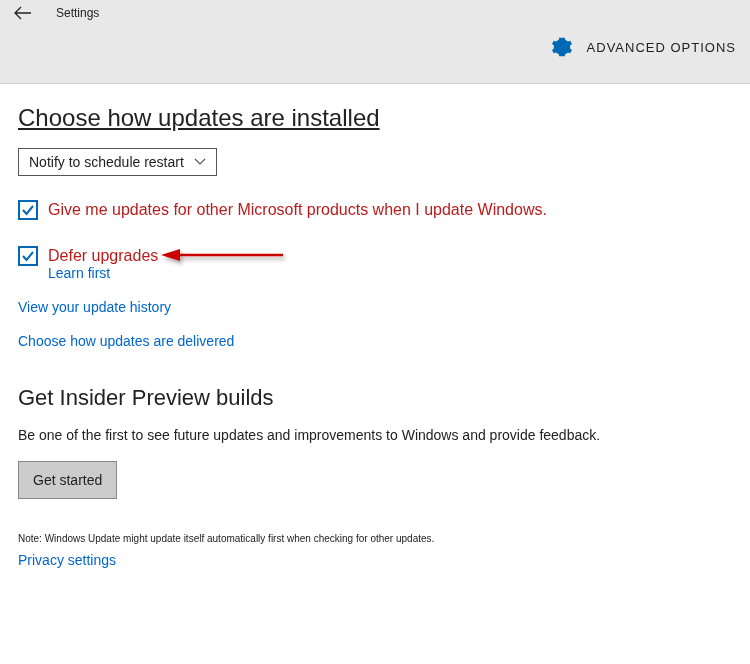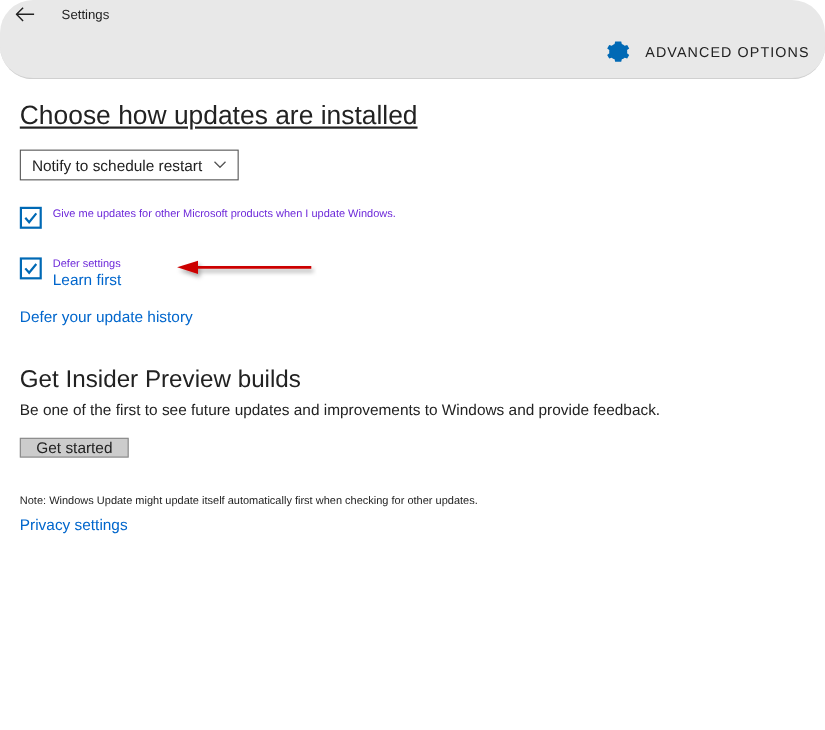--- a/index.html
+++ b/index.html
@@ -9,23 +9,22 @@
       font-family: "Segoe UI", Tahoma, sans-serif;
     }
     body {
       width: 750px;
       height: 664px;
       background: #ffffff;
       overflow: hidden;
     }
     .header {
       background: #e8e8e8;
-      height: 72px;
+      height: 84px;
       border-bottom: 1px solid #d0d0d0;
-      border-radius: 30px;
     }
     .header-top {
       padding: 6px 14px;
       display: flex;
       align-items: center;
       gap: 24px;
     }
     .back-arrow {
       cursor: pointer;
       display: flex;
@@ -98,49 +97,49 @@
       display: flex;
       align-items: center;
       justify-content: center;
       cursor: pointer;
       flex-shrink: 0;
     }
     .checkbox svg {
       display: block;
     }
     .checkbox-label {
-      font-size: 10px;
-      color: #6d28d9;
+      font-size: 16px;
+      color: #b91c1c;
       padding-top: 1px;
     }
     .learn-more {
       font-size: 14px;
       color: #0066cc;
       cursor: pointer;
       display: block;
     }
     .link {
       font-size: 14px;
       color: #0066cc;
       cursor: pointer;
       margin-bottom: 18px;
       display: block;
     }
     .section-heading2 {
       font-size: 22px;
       font-weight: 400;
       color: #222;
       margin-top: 36px;
-      margin-bottom: 4px;
+      margin-bottom: 14px;
     }
     .btn {
       display: inline-block;
       border: 1px solid #888;
       background: #ccc;
-      padding: 0 14px;
+      padding: 10px 14px;
       font-size: 14px;
       color: #222;
       cursor: pointer;
       margin-top: 12px;
       margin-bottom: 34px;
     }
     .note-text {
       font-size: 10px;
       color: #222;
       margin-bottom: 8px;
@@ -201,37 +200,38 @@
     <div class="checkbox-label">Give me updates for other Microsoft products when I update Windows.</div>
   </div>
 
   <div class="checkbox-row" style="margin-bottom:18px;">
     <div class="checkbox">
       <svg width="14" height="14" viewBox="0 0 14 14">
         <path d="M2 7 L5.5 11 L12 3" stroke="#0069b5" stroke-width="2" fill="none"></path>
       </svg>
     </div>
     <div class="defer-block">
-      <span class="checkbox-label">Defer settings</span>
+      <span class="checkbox-label">Defer upgrades</span>
       <span class="learn-more">Learn first</span>
     </div>
     <svg class="arrow-annotation" width="130" height="28" viewBox="0 0 130 28">
       <defs>
         <filter id="shadow" x="-20%" y="-20%" width="160%" height="200%">
           <feDropShadow dx="2" dy="3" stdDeviation="2" flood-color="#000" flood-opacity="0.35"></feDropShadow>
         </filter>
       </defs>
       <g filter="url(#shadow)">
         <line x1="125" y1="12" x2="18" y2="12" stroke="#cc0000" stroke-width="2.5"></line>
         <polygon points="3,12 22,6 22,18" fill="#cc0000"></polygon>
       </g>
     </svg>
   </div>
 
-  <span class="link" style="margin-top:14px;">Defer your update history</span>
+  <span class="link" style="margin-top:14px;">View your update history</span>
+  <span class="link">Choose how updates are delivered</span>
 
   <div class="section-heading2">Get Insider Preview builds</div>
   <div class="desc-text" style="margin-bottom:4px;">Be one of the first to see future updates and improvements to Windows and provide feedback.</div>
   <div class="btn">Get started</div>
 
   <div class="note-text">Note: Windows Update might update itself automatically first when checking for other updates.</div>
 
   <span class="link" style="margin-bottom:12px;">Privacy settings</span>
 
 </div>

